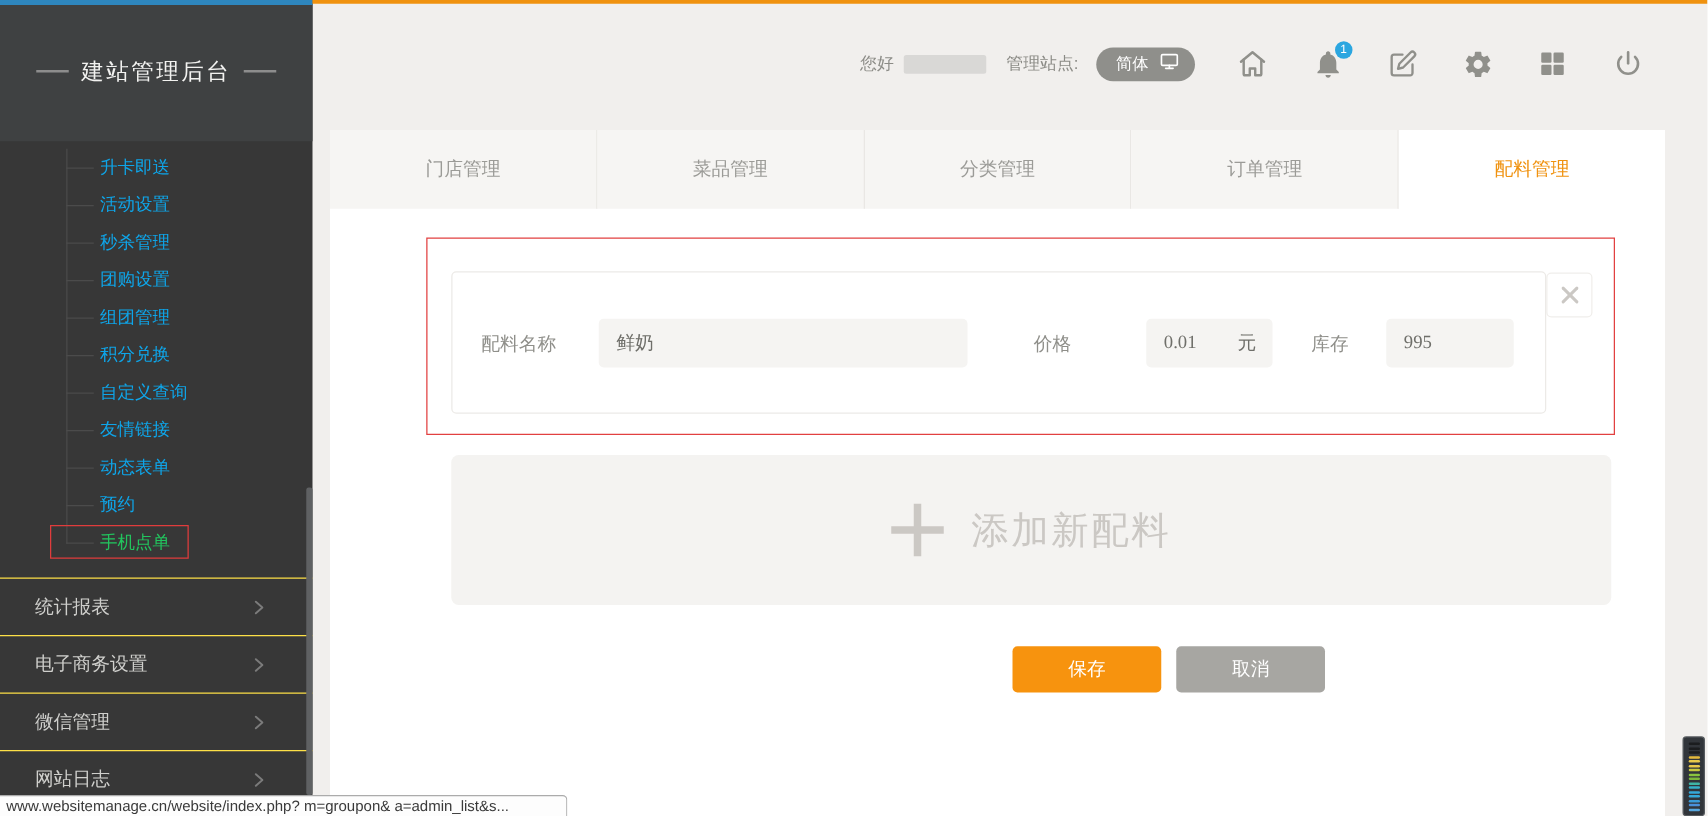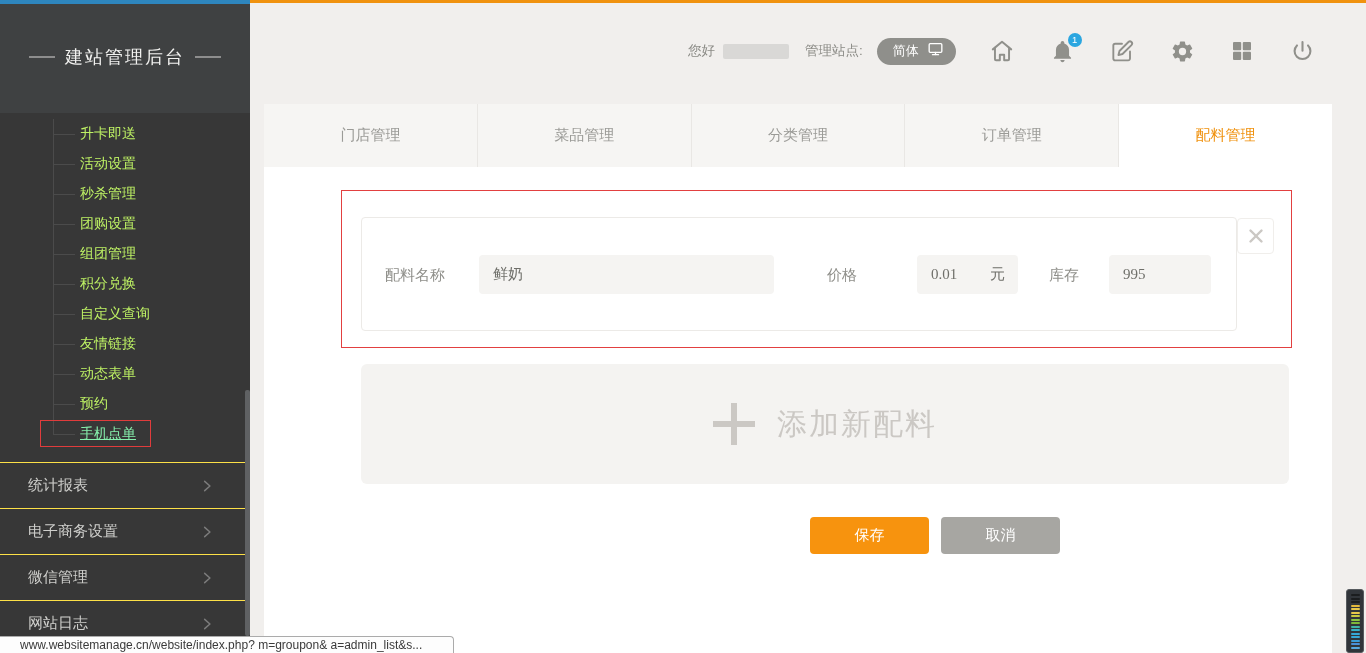--- a/index.html
+++ b/index.html
@@ -14,22 +14,22 @@
   .sidebar { position:absolute; left:0; top:0; width:250px; height:653px; background:#373737; z-index:5; }
   .side-header { height:113px; background:#3f4142; display:flex; align-items:center; justify-content:center; }
   .brand { display:flex; align-items:center; gap:10px;text-align:center; }
   .brand .dash { width:26px; height:2px; background:#8d8d8d; }
   .brand .brand-text { color:#f2f2f0; font-size:18px; letter-spacing:2px; }
 
   .tree { position:relative; margin-top:6px; height:331px; }
   .tree .vline { position:absolute; left:53px; top:0; width:1px; height:316px; background:#4b4b4b; }
   .tree-item { position:relative; height:30px; display:flex; align-items:center; cursor:pointer; }
   .tree-item .tick { position:absolute; left:53px; top:50%; width:22px; height:1px; background:#4b4b4b; }
-  .tree-item .t-label { margin-left:80px; color:#bef264; font-size:14px; }
-  .tree-item.active .t-label { color:#86efac;text-decoration:underline; }
+  .tree-item .t-label { margin-left:80px; color:#0ea5e9; font-size:14px; }
+  .tree-item.active .t-label { color:#22c55e; }
   .tree-item.active .hl { position:absolute; left:40px; top:1px; width:111px; height:27px; border:1px solid #e03c3c; }
 
   .side-sections { margin-top:12px; }
   .side-section { position:relative; height:46px; display:flex; align-items:center; border-top:1px solid #fde047; cursor:pointer;text-align:right; }
   .side-section .s-label { margin-left:28px; color:#cfcfcc; font-size:15px; }
   .side-section .chev { position:absolute; right:36px; top:50%; transform:translateY(-50%); width:14px; height:14px; }
   .side-scrollthumb { position:absolute; right:0; top:390px; width:5px; height:246px; background:#5f6163; border-radius:2px; }
 
   
   .topbar { position:absolute; left:688px; top:36px; height:30px; display:flex; align-items:center; z-index:6; }
@@ -77,21 +77,21 @@
   .add-text { font-size:30px; color:#cbc8c4; letter-spacing:2px; }
 
   .btn-row { position:absolute; left:546px; top:413px; display:flex; gap:12px; }
   .btn { width:119px; height:37px; border:none; border-radius:4px; color:#fff; font-size:15px; font-family:inherit; cursor:pointer; }
   .btn-save { background:#f7930e; }
   .btn-cancel { background:#a7a6a2; }
 
   
   .statusbar { position:absolute; left:0; bottom:0; width:454px; height:17px; background:#fdfdfd;
                border:1px solid #ababab; border-left:none; border-bottom:none; border-top-right-radius:4px;
-               display:flex; align-items:center; padding-left:20px; z-index:40; }
+               display:flex; align-items:center; padding-left:5px; z-index:40; }
   .statusbar .url { font-size:12px; color:#3a3a3a; white-space:nowrap; }
 
   
   .corner-widget { position:absolute; right:2px; bottom:0; width:18px; height:64px; background:#31353a;
                    border:1px solid #565a5e; border-radius:3px; z-index:40; display:flex; flex-direction:column;
                    align-items:center; justify-content:flex-start; padding-top:4px; gap:1.5px; }
   .stripe { width:9px; height:2px; border-radius:1px; }
 </style>
 </head>
 <body>

